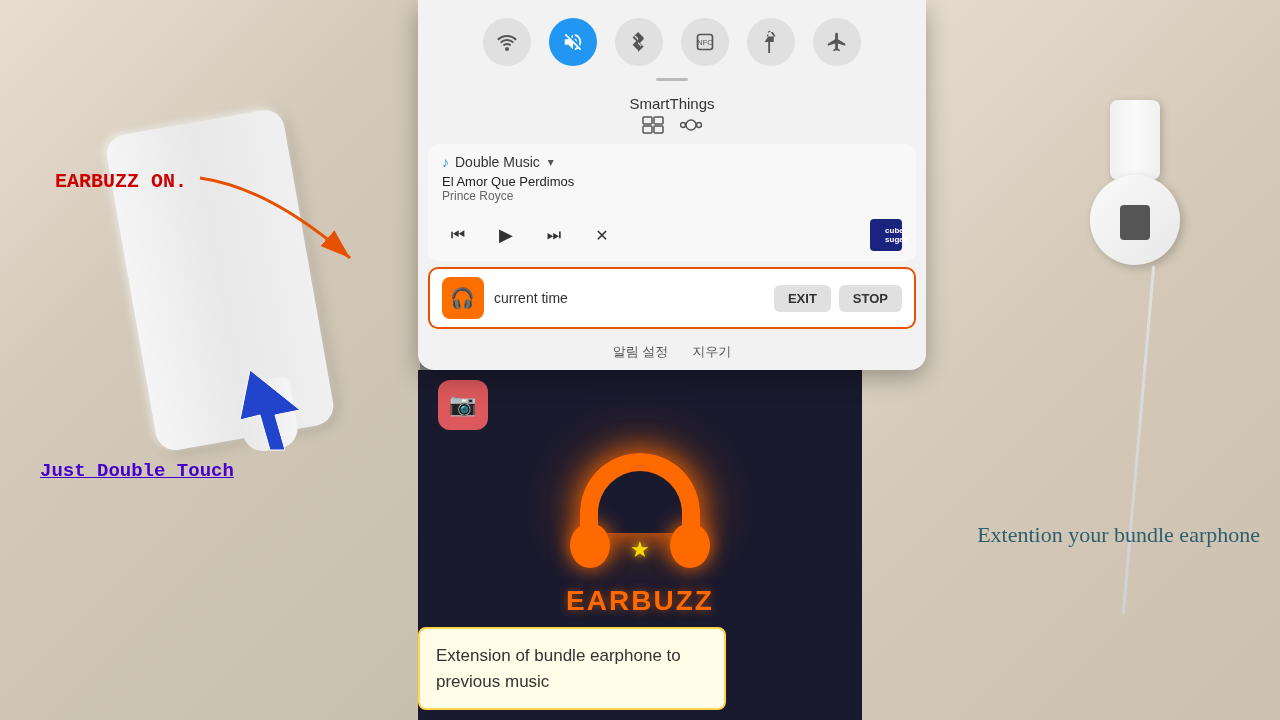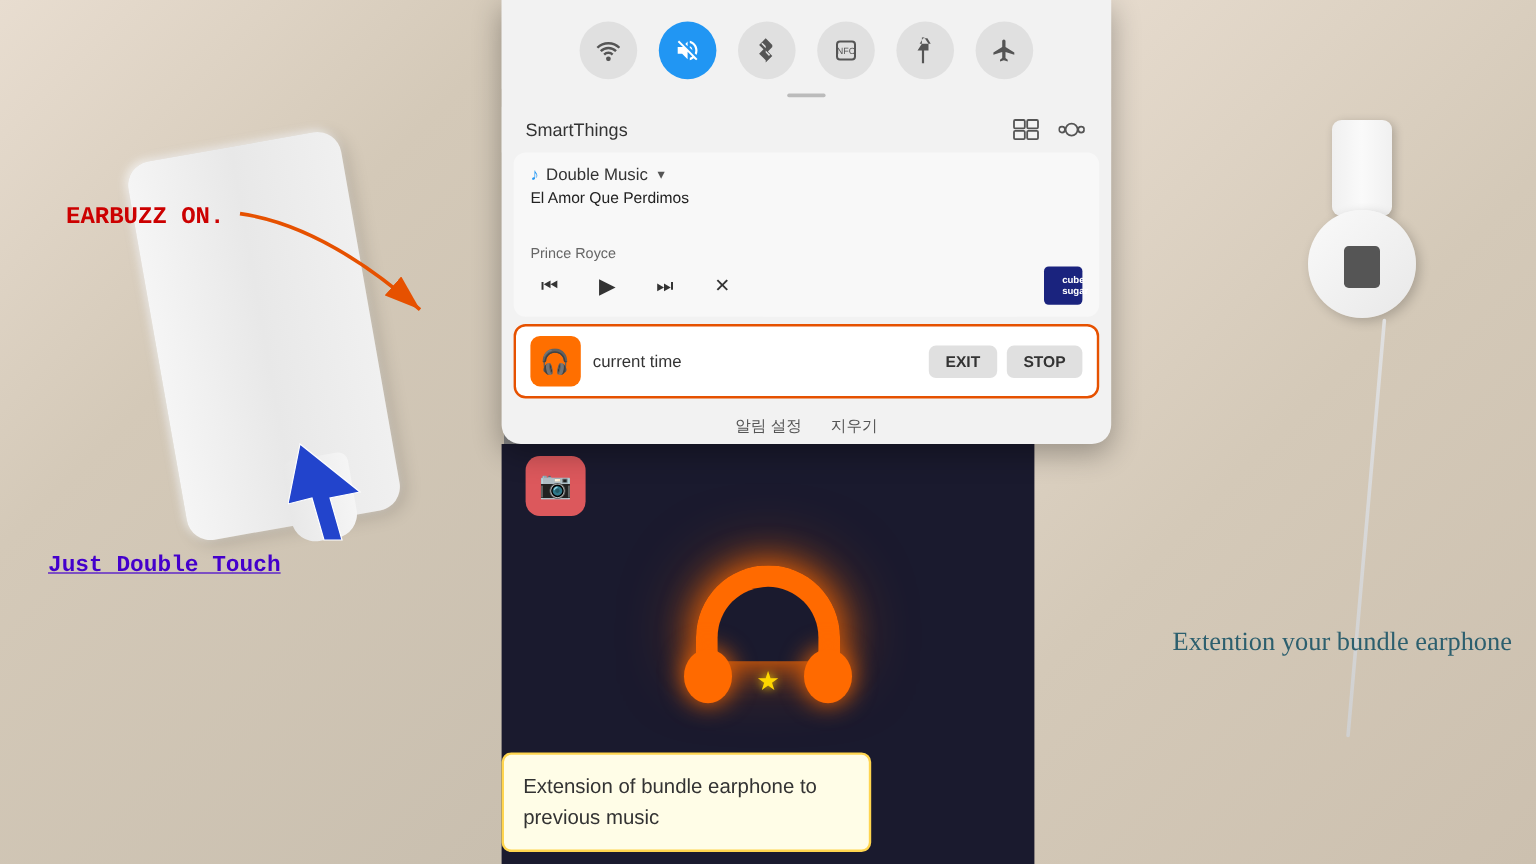--- a/index.html
+++ b/index.html
@@ -164,20 +164,21 @@
       margin: 4px auto 8px;
     }
 
     
     .smartthings-row {
       display: flex;
       align-items: center;
       justify-content: space-between;
       padding: 6px 20px 6px 20px;
       background: #f2f2f2;
+      flex-direction: column;
     }
     .smartthings-label {
       font-size: 15px;
       color: #333;
       font-weight: 500;
     }
     .smartthings-icons {
       display: flex;
       gap: 12px;
     }
@@ -215,22 +216,21 @@
       font-weight: 500;
     }
     .music-dropdown {
       font-size: 12px;
       color: #555;
       margin-left: 2px;
     }
     .music-info {
       display: flex;
       flex-direction: column;
-      margin-bottom: 4px;
-      gap: 32px;
+      margin-bottom: 16px;
     }
     .music-title {
       font-size: 13px;
       color: #222;
       font-weight: 500;
     }
     .music-artist {
       font-size: 12px;
       color: #666;
     }
@@ -647,20 +647,21 @@
   </div>
 
   <div style="display:flex; flex-direction:column; align-items:center; margin-top:-20px;">
     <div class="headphone-graphic">
       <div class="headphone-arc"></div>
       <div class="headphone-left-cup"></div>
       <div class="headphone-right-cup"></div>
 
       <div style="position:absolute; bottom:10px; left:50%; transform:translateX(-50%); font-size:22px; color:#ffd700; text-shadow:0 0 8px rgba(255,215,0,0.9);">★</div>
     </div>
+    <div class="earbuzz-brand">EARBUZZ</div>
   </div>
 </div>
 
 <div class="extension-box">
   <span>Extension of bundle earphone to previous music</span>
 </div>
 
 <div class="earphone-right-container">
   <div class="earphone-right-body"></div>
   <div class="earphone-right-head"></div>

